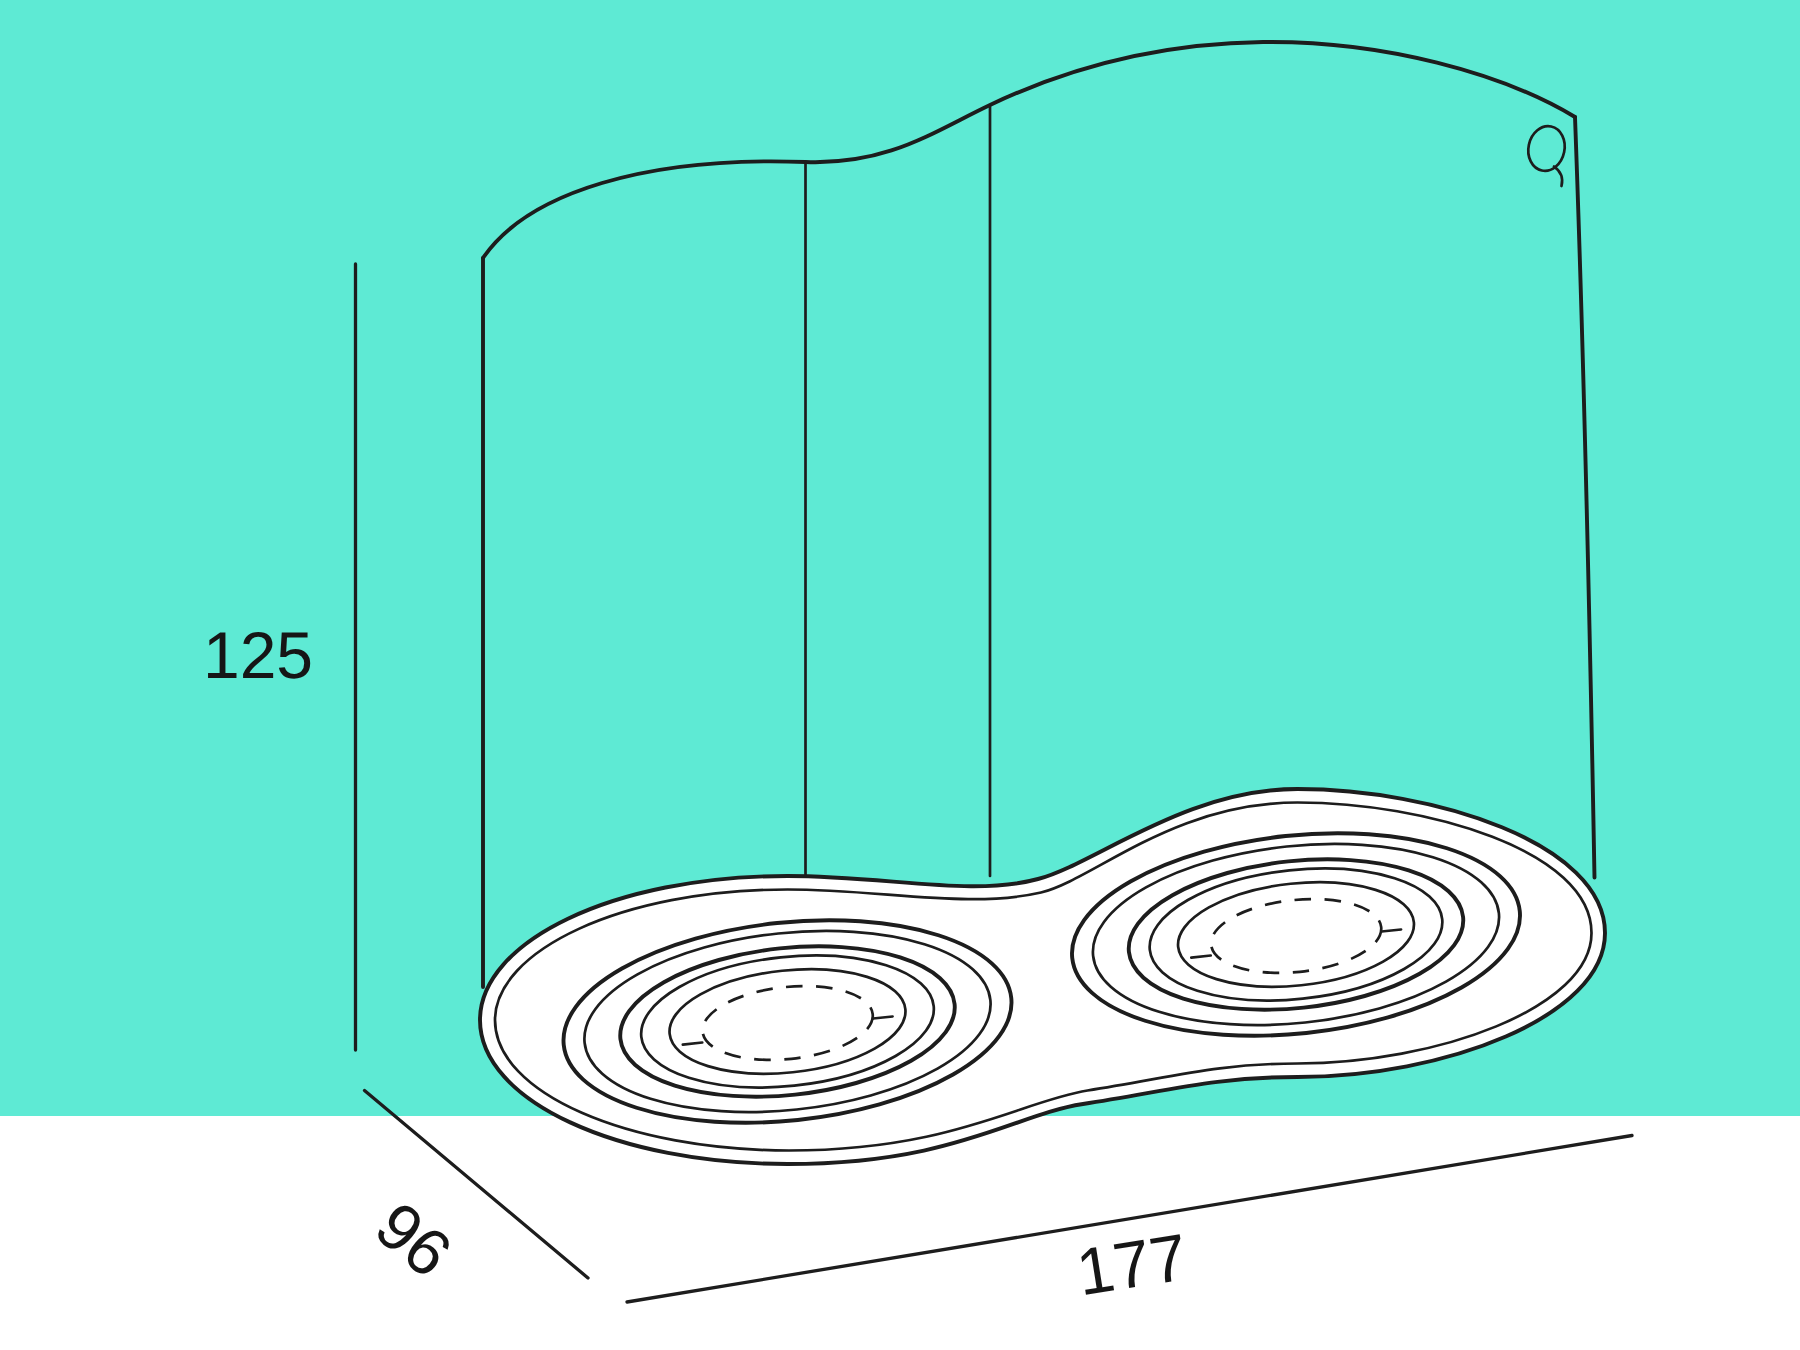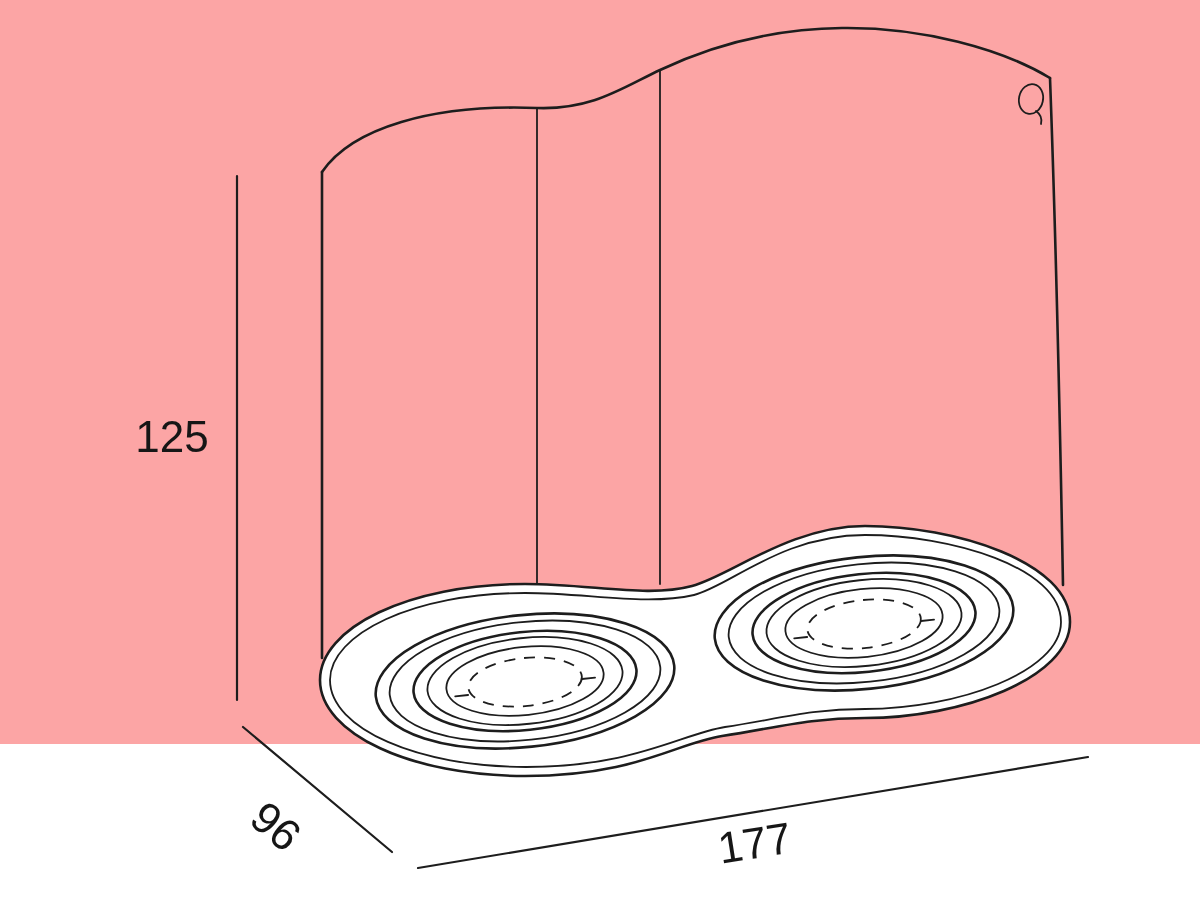--- a/index.html
+++ b/index.html
@@ -7,21 +7,21 @@
     padding: 0;
     background: #ffffff;
     width: 1200px;
     height: 900px;
     overflow: hidden;
   }
   .canvas {
     position: relative;
     width: 1200px;
     height: 744px;
-    background: #fca5a5;
+    background: #5eead4;
   }
   svg { display: block; }
 
   .ln {
     fill: none;
     stroke: #1d1d1d;
     stroke-width: 2.6;
     stroke-linecap: round;
     stroke-linejoin: round;
   }

